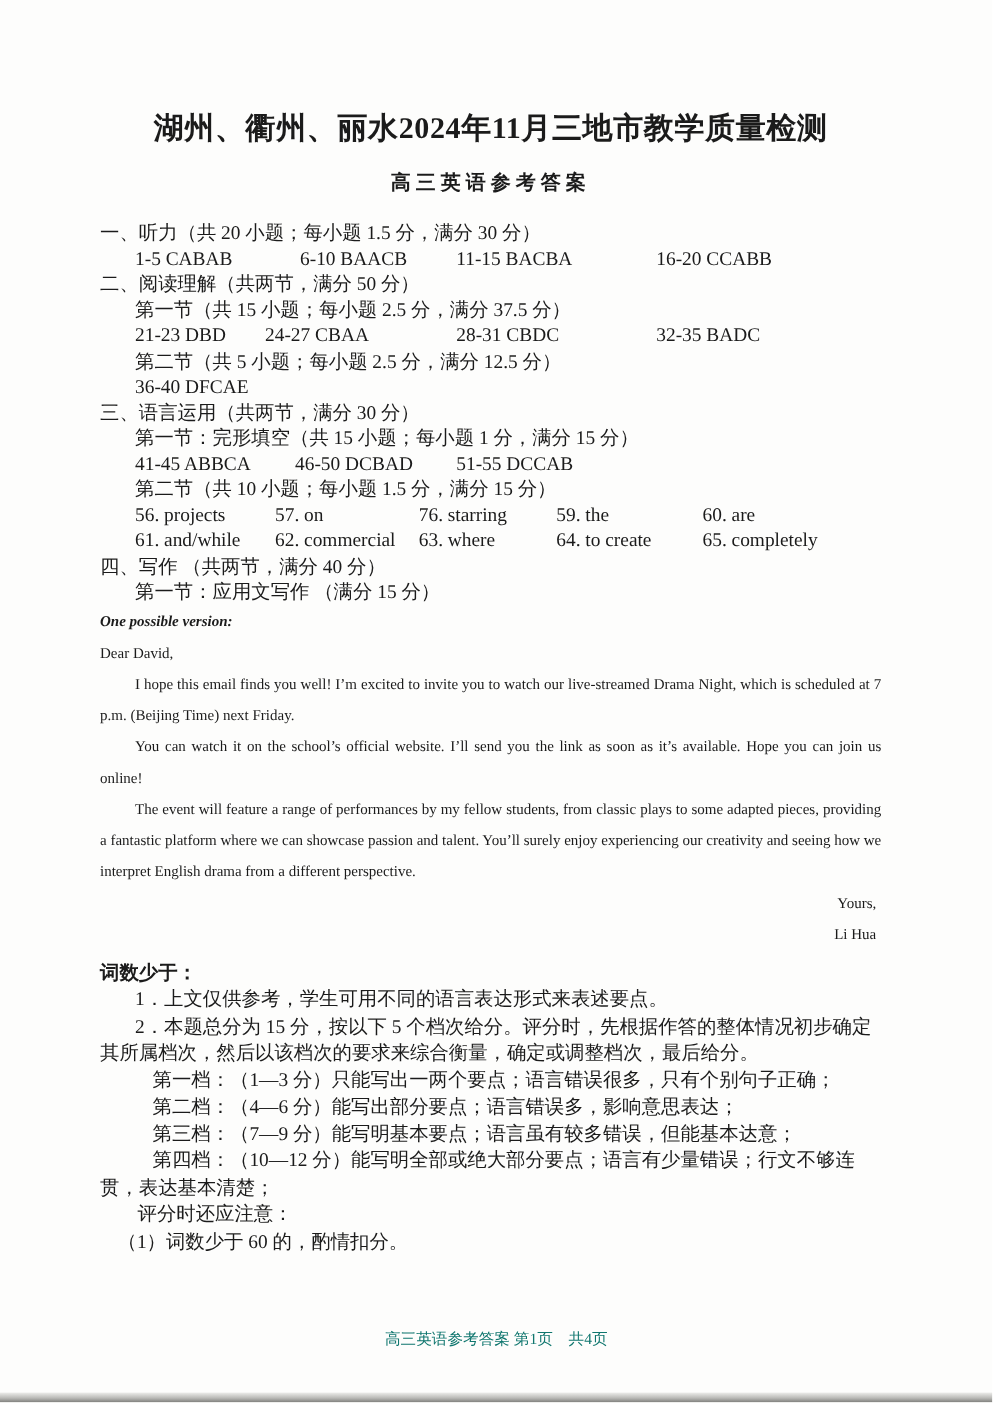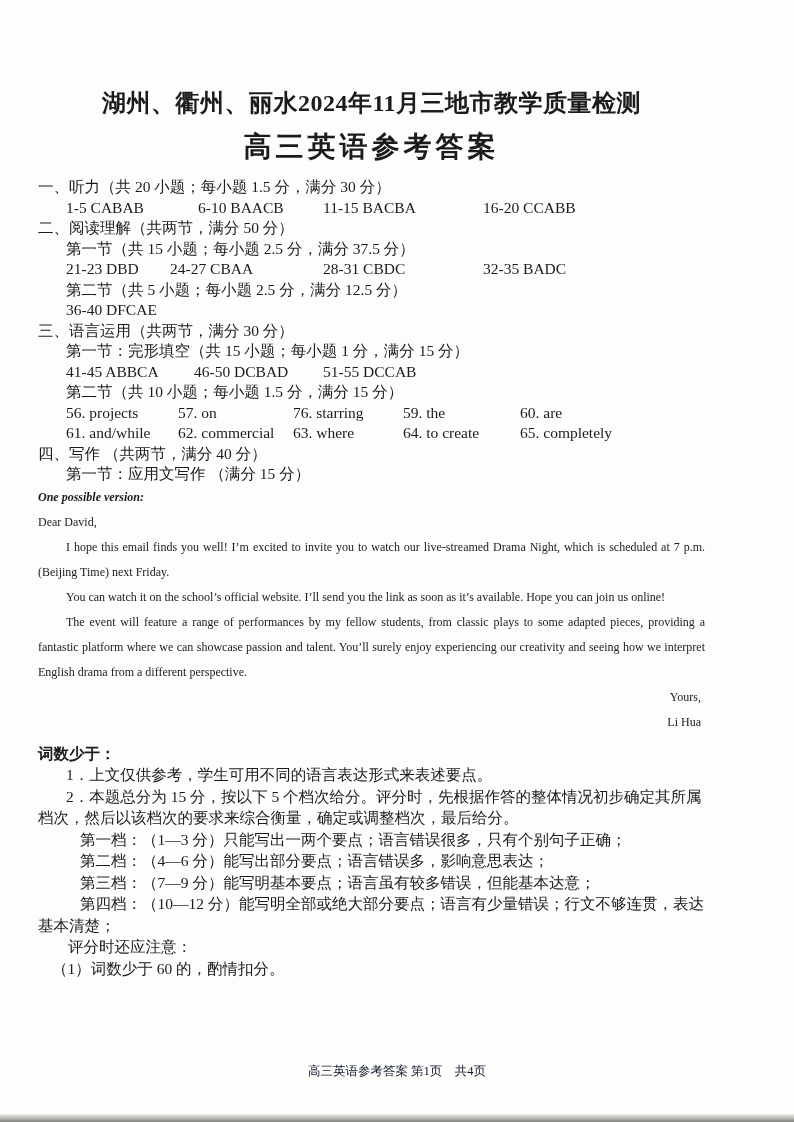--- a/index.html
+++ b/index.html
@@ -6,30 +6,30 @@
   html,body { background:#ffffff; }
   body {
     width:794px; height:1122px;
     font-family:"Liberation Serif","DejaVu Serif",serif;
     color:#1b1b1b;
   }
   .page {
     position:relative;
     width:794px; height:1122px;
     background:#fdfdfc;
-    padding:88px 89px 0 38px;
+    padding:88px 89px 0 80px;
     overflow:hidden;
     font-family:Liberation Serif, serif;
   }
   .title {
     font-size:24px; font-weight:700; text-align:center;
     letter-spacing:0.5px; line-height:30px;
   }
   .subtitle {
-    font-size:28px; font-weight:700; text-align:center;
+    font-size:16px; font-weight:700; text-align:center;
     letter-spacing:4px; margin-top:15px; line-height:28px;
   }
   
   .anskey { margin-top:16px; font-size:15.5px; line-height:20.5px; }
   .heading { }
   .sub-heading { padding-left:28px; }
   .row { display:grid; padding-left:28px; }
   .row-l  { grid-template-columns:132px 125px 160px auto; }
   .row-r1 { grid-template-columns:104px 153px 160px auto; }
   .row-c  { grid-template-columns:128px 129px auto; }
@@ -42,21 +42,21 @@
   
   .scoring { margin-top:8px; font-size:15.5px; line-height:21.5px; }
   .scoring-heading { font-weight:700; }
   .rule { text-indent:28px; }
   .band { text-indent:42px; }
   .note-head { text-indent:30px; }
   .note { text-indent:14px; }
   
   .footer {
     position:absolute; left:0; right:0; bottom:42px;
-    text-align:center; font-size:12.5px; color:#0f172a;
+    text-align:center; font-size:12.5px; color:#0f766e;
   }
   .scan-edge {
     position:absolute; left:0; right:0; bottom:0; height:8px;
     background:linear-gradient(to bottom,#ededeb 0%,#b9b9b6 55%,#7d7d7a 100%);
   }
 </style>
 </head>
 <body>
 
 <div class="page">

